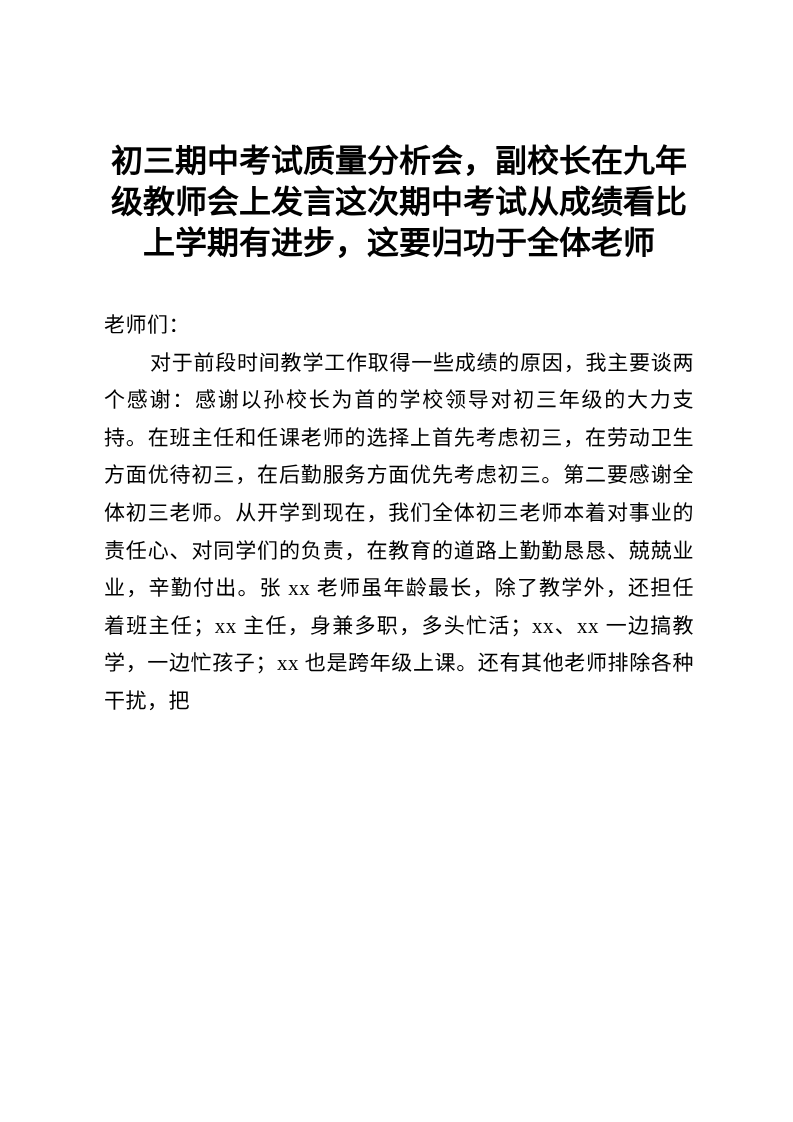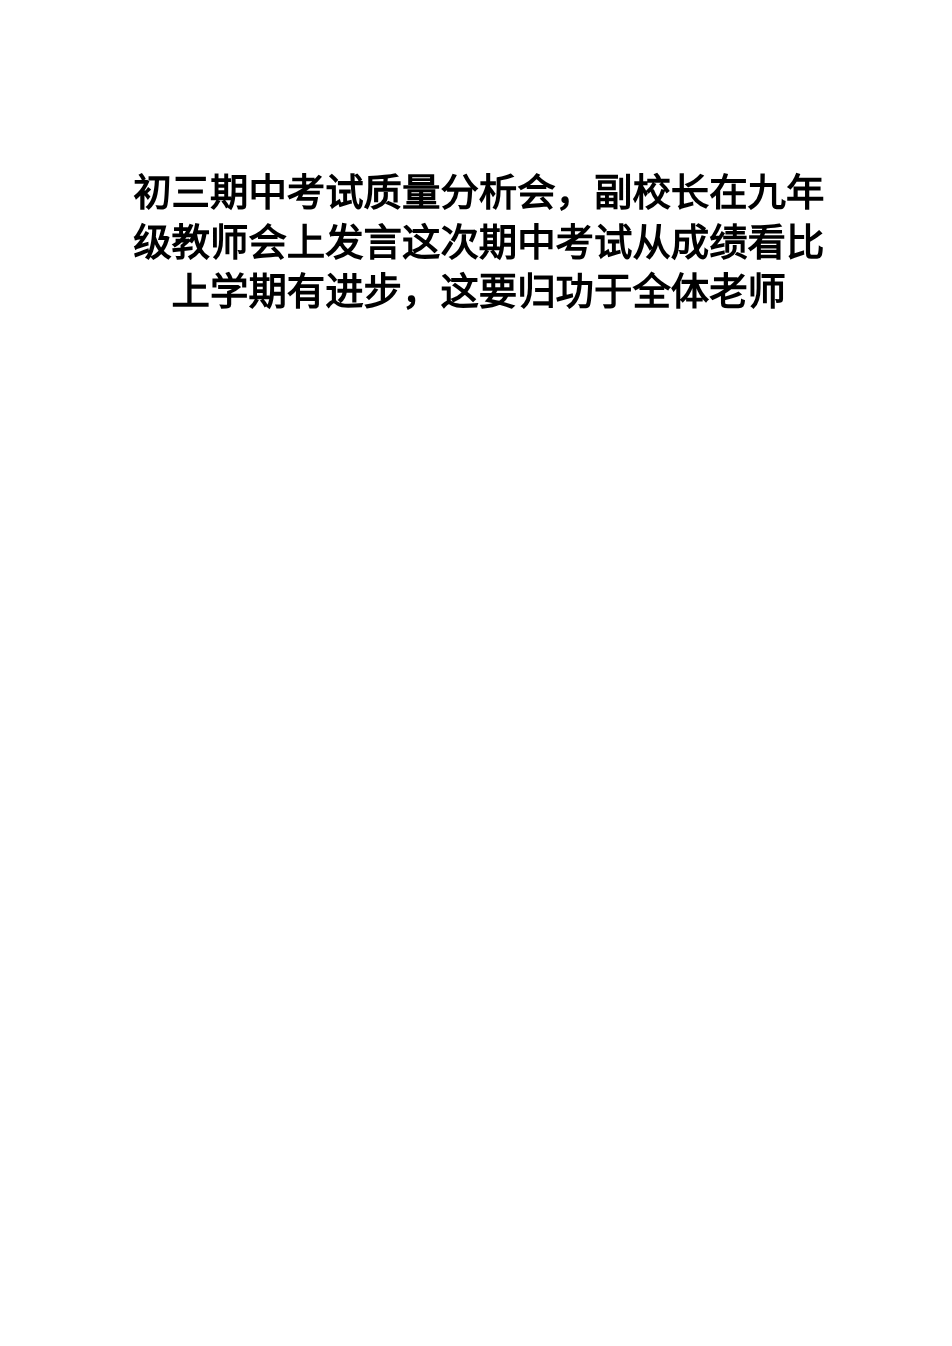--- a/index.html
+++ b/index.html
@@ -43,16 +43,18 @@
     text-indent: 46px;
   }
 </style>
 </head>
 <body>
 
 <div class="page">
   <h1 class="doc-title">初三期中考试质量分析会，副校长在九年级教师会上发言这次期中考试从成绩看比上学期有进步，这要归功于全体老师</h1>
 
   <div class="doc-body">
+    <p class="salutation">老师们：</p>
 
 
+    <p class="body-para">对于前段时间教学工作取得一些成绩的原因，我主要谈两个感谢：感谢以孙校长为首的学校领导对初三年级的大力支持。在班主任和任课老师的选择上首先考虑初三，在劳动卫生方面优待初三，在后勤服务方面优先考虑初三。第二要感谢全体初三老师。从开学到现在，我们全体初三老师本着对事业的责任心、对同学们的负责，在教育的道路上勤勤恳恳、兢兢业业，辛勤付出。张 xx 老师虽年龄最长，除了教学外，还担任着班主任；xx 主任，身兼多职，多头忙活；xx、xx 一边搞教学，一边忙孩子；xx 也是跨年级上课。还有其他老师排除各种干扰，把</p>
   </div>
 </div>
 
 </body></html>

